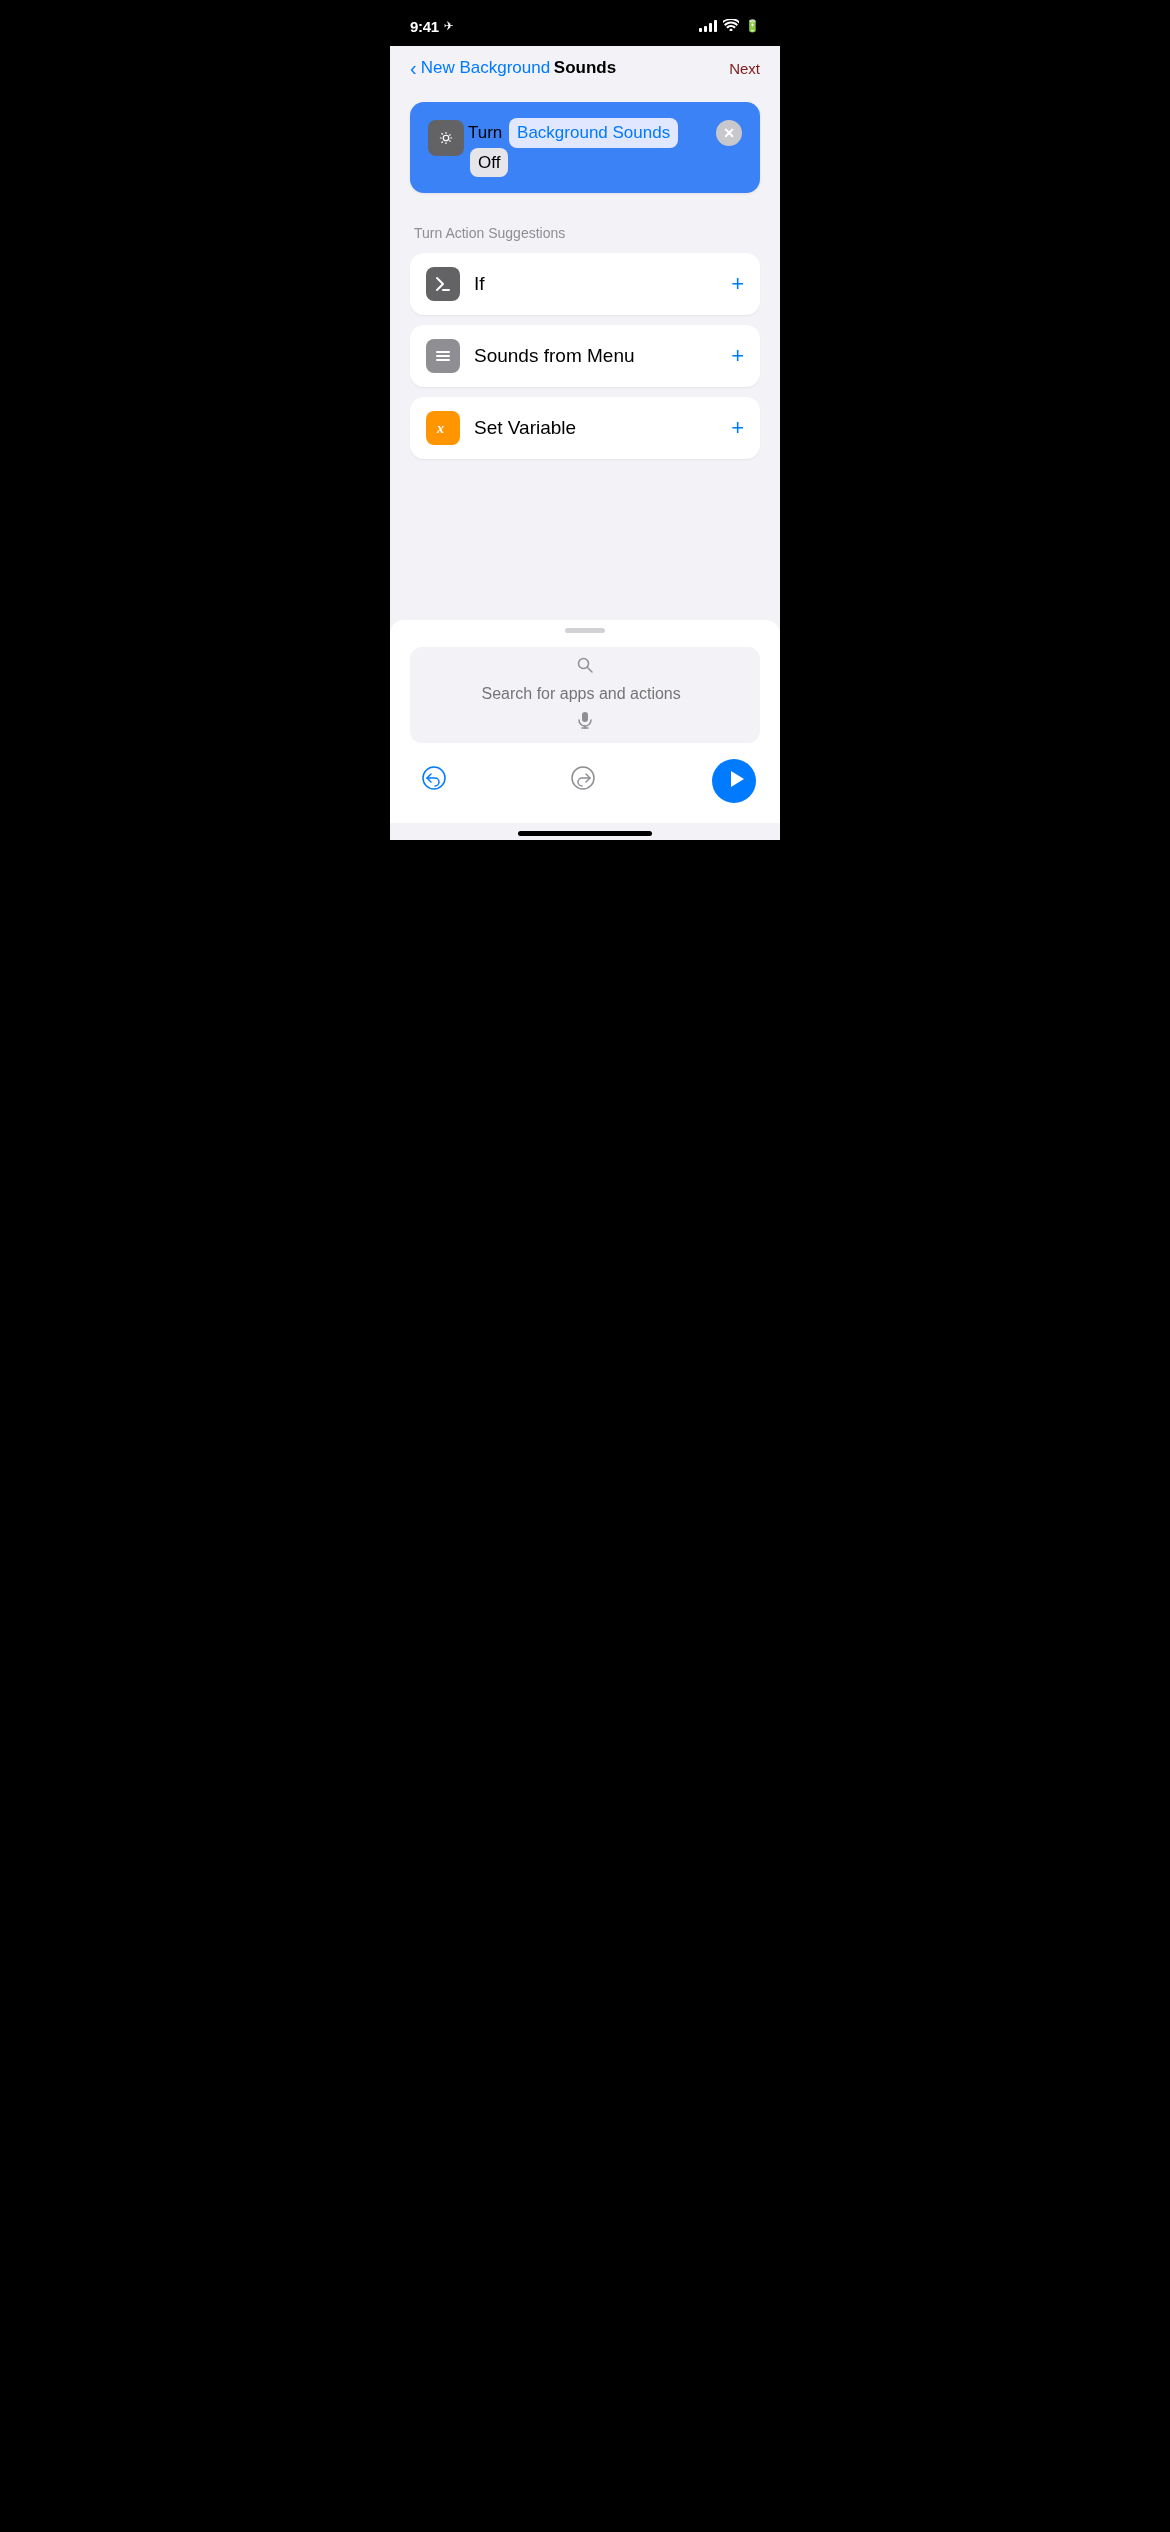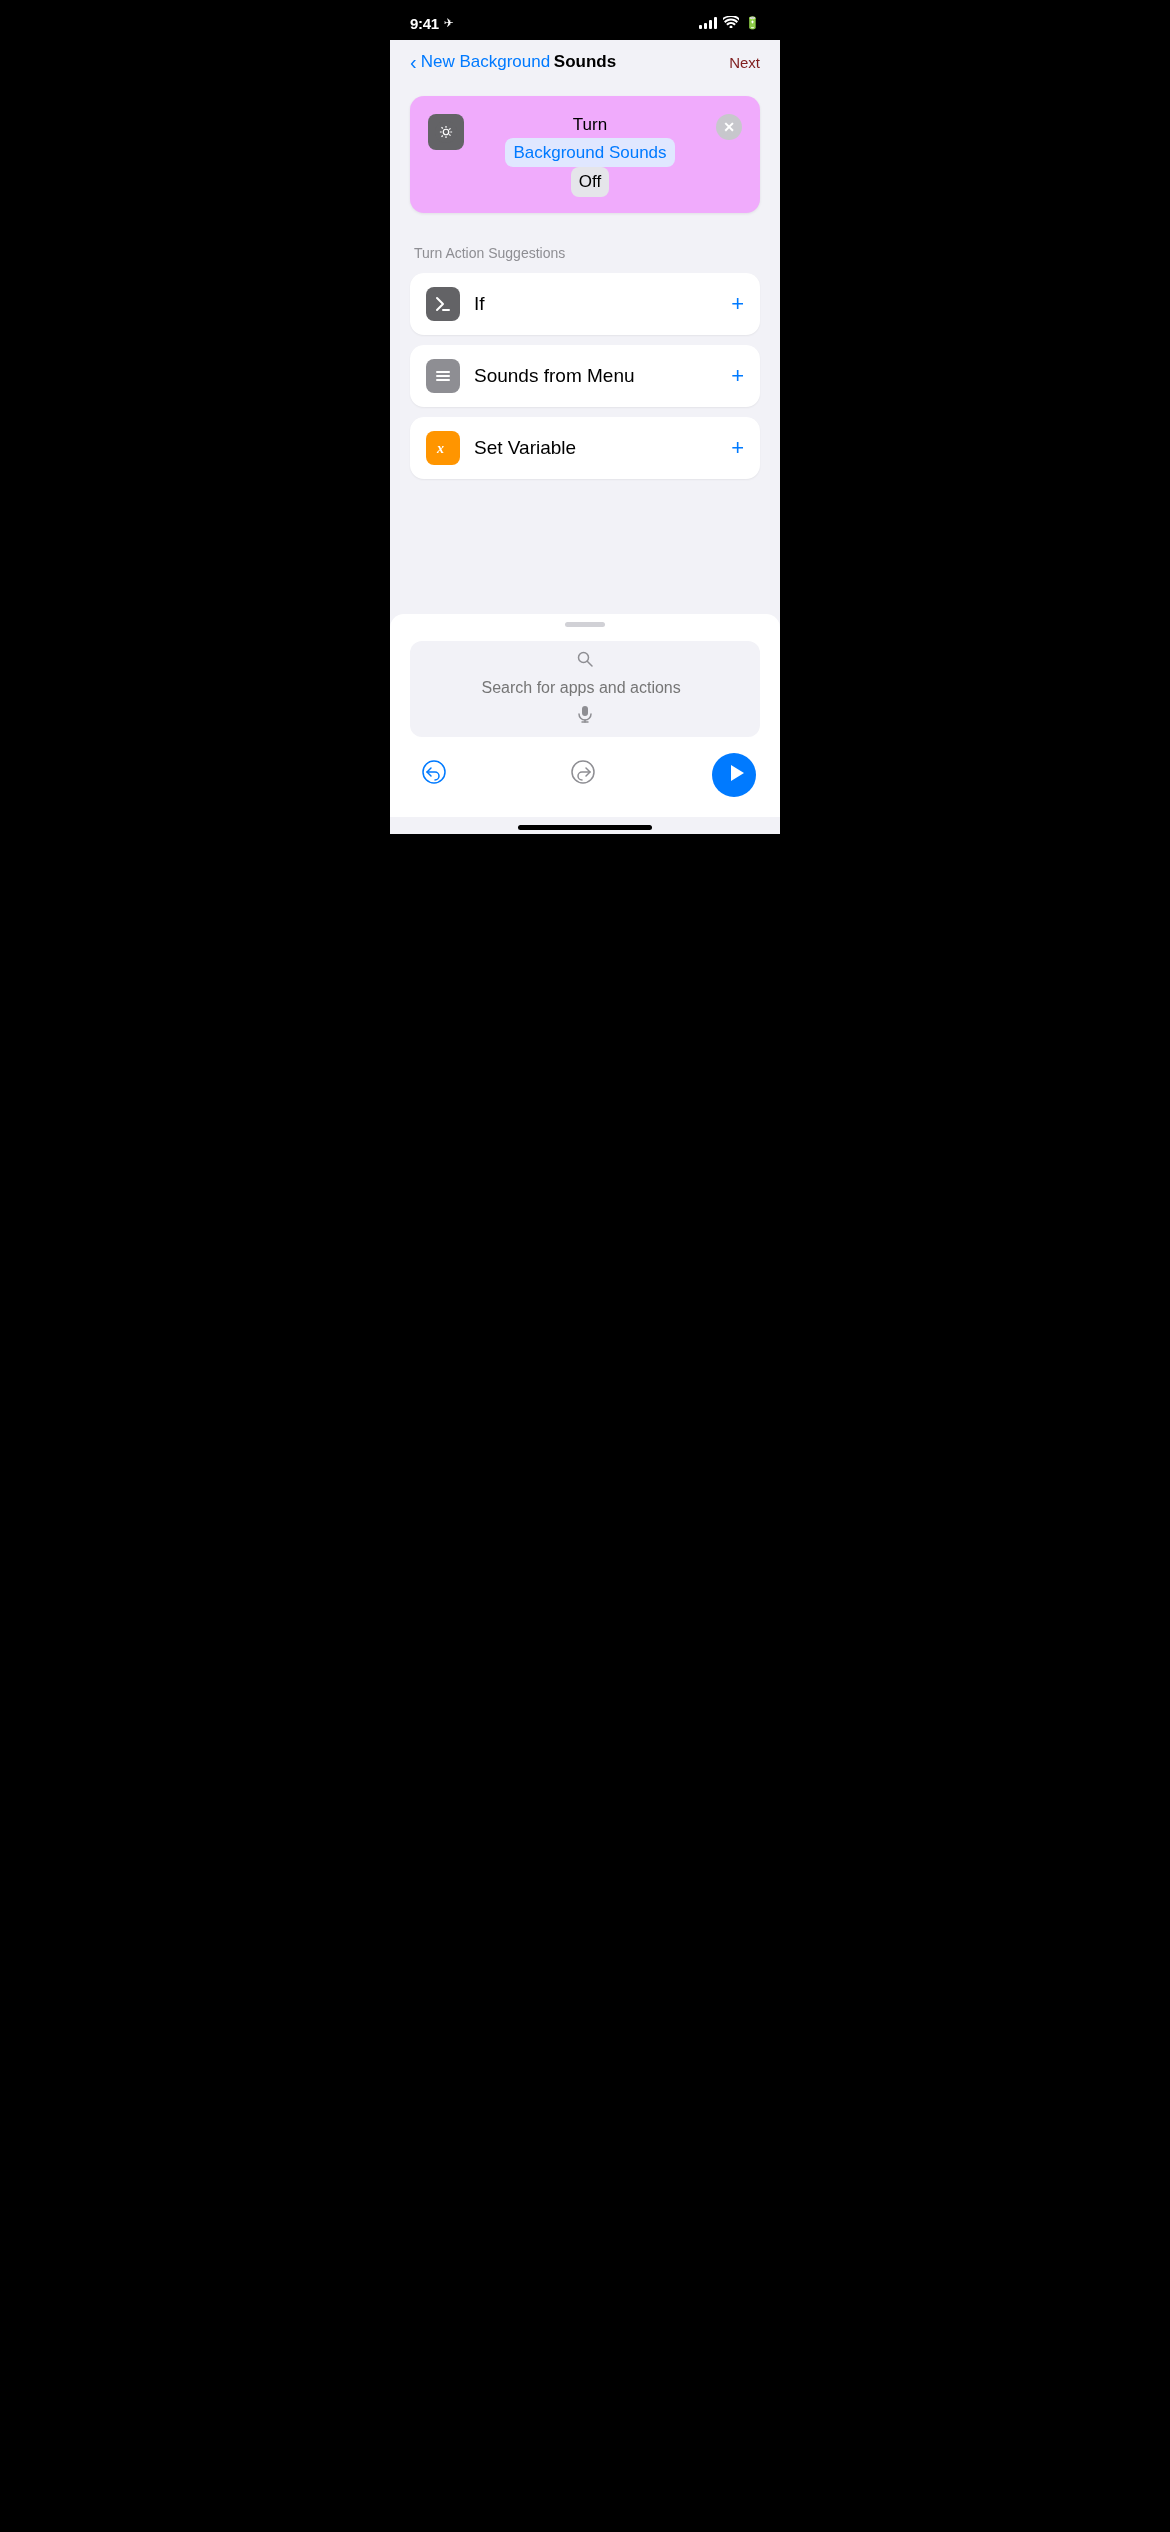--- a/index.html
+++ b/index.html
@@ -14,21 +14,21 @@
       overflow-x: hidden;
     }
 
     .status-bar {
       background: #000;
       color: #fff;
       display: flex;
       justify-content: space-between;
       align-items: center;
       padding: 14px 20px 8px 20px;
-      height: 40px;
+      height: 46px;
     }
 
     .status-time {
       font-size: 15px;
       font-weight: 600;
       letter-spacing: -0.3px;
     }
 
     .status-icons {
       display: flex;
@@ -104,30 +104,29 @@
     }
 
     
     .main-content {
       flex: 1;
       padding: 16px 20px;
     }
 
     
     .action-card {
-      background: #f0abfc;
+      background: #3b82f6;
       border-radius: 14px;
       padding: 16px 18px;
       display: flex;
       align-items: flex-start;
-      gap: 24px;
+      gap: 4px;
       margin-bottom: 32px;
       position: relative;
       box-shadow: 0 1px 3px rgba(0,0,0,0.08);
-      text-align: center;
     }
 
     .action-icon {
       width: 36px;
       height: 36px;
       border-radius: 8px;
       background: #636366;
       display: flex;
       align-items: center;
       justify-content: center;

